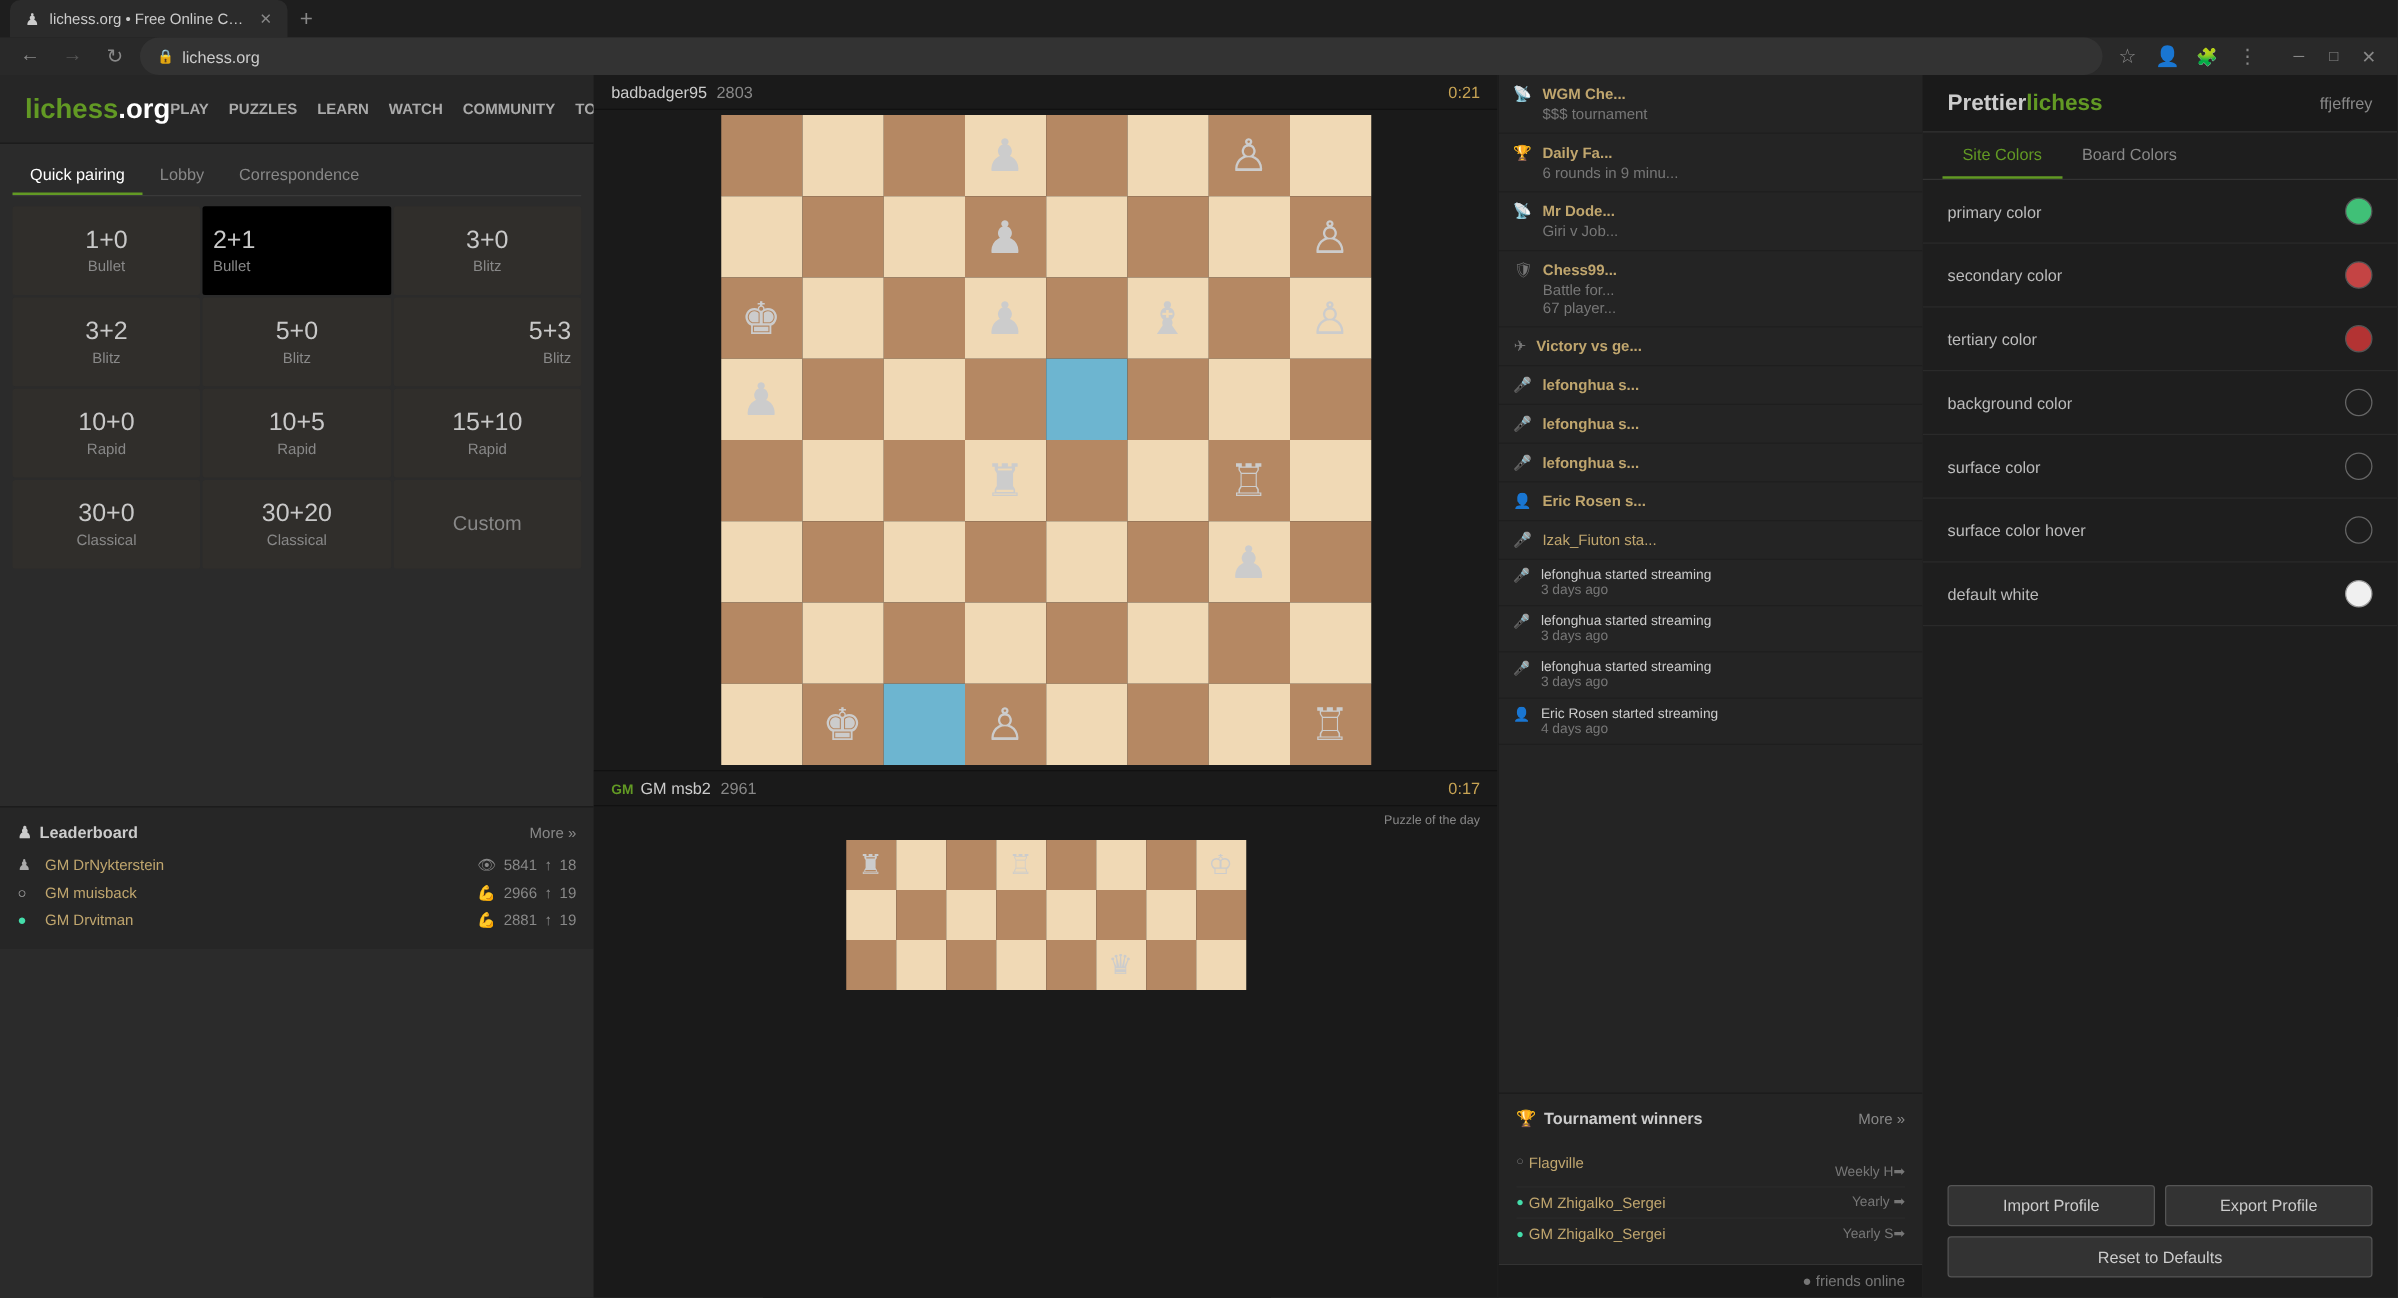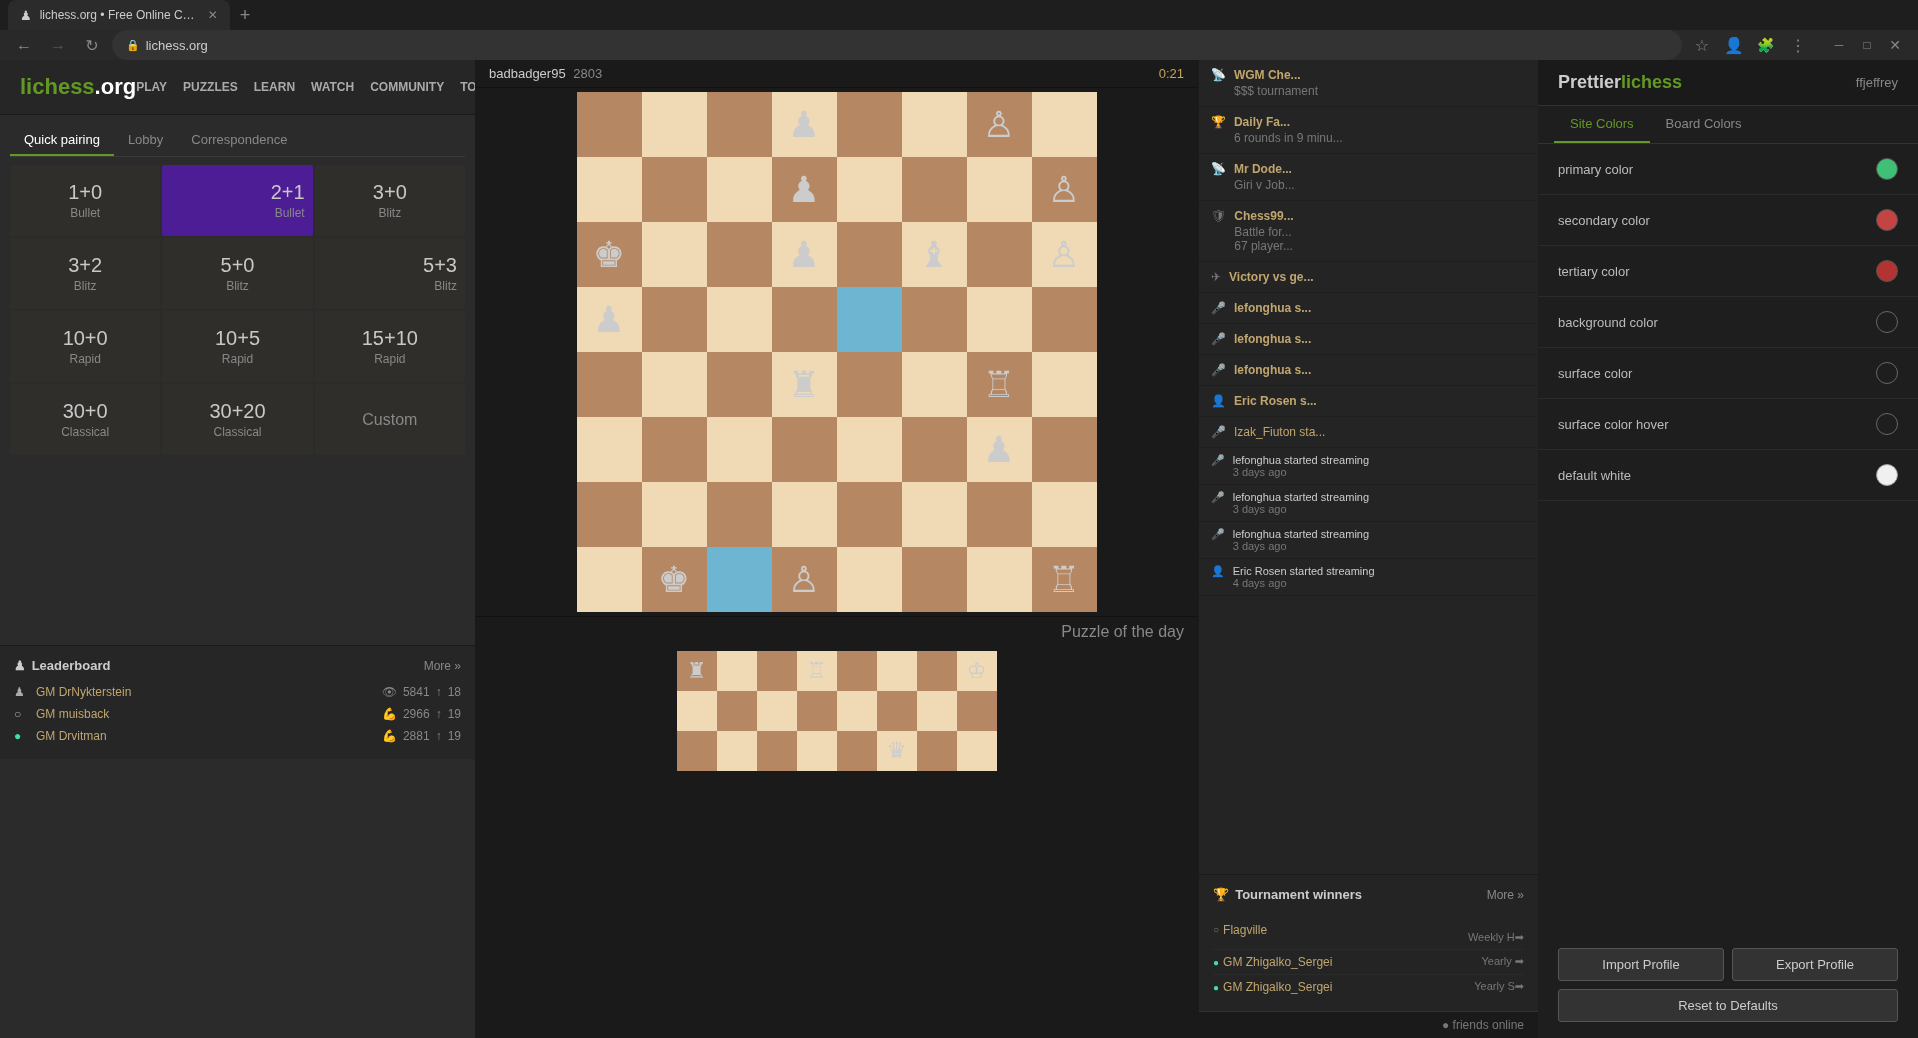--- a/index.html
+++ b/index.html
@@ -63,21 +63,21 @@
       <div style="display:flex; border-bottom:1px solid #3a3a3a; margin-bottom:8px;">
         <div style="padding:7px 14px; font-size:13px; color:#fff; cursor:pointer; border-bottom:2px solid #629924;">Quick pairing</div>
         <div style="padding:7px 14px; font-size:13px; color:#888; cursor:pointer; border-bottom:2px solid transparent;">Lobby</div>
         <div style="padding:7px 14px; font-size:13px; color:#888; cursor:pointer; border-bottom:2px solid transparent;">Correspondence</div>
       </div>
       <div style="display:grid; grid-template-columns:1fr 1fr 1fr; gap:2px;">
         <div style="background:#302e2b; padding:16px 8px; text-align:center; cursor:pointer; border-radius:2px;">
           <div style="font-size:20px; color:#c8c8c8; font-weight:300;">1+0</div>
           <div style="font-size:12px; color:#888; margin-top:2px;">Bullet</div>
         </div>
-        <div style="background:#4c1d95; padding:16px 8px; text-align:right; cursor:pointer; border-radius:2px;">
+        <div style="background:#000000; padding:16px 8px; text-align:left; cursor:pointer; border-radius:2px;">
           <div style="font-size:20px; color:#c8c8c8; font-weight:300;">2+1</div>
           <div style="font-size:12px; color:#888; margin-top:2px;">Bullet</div>
         </div>
         <div style="background:#302e2b; padding:16px 8px; text-align:center; cursor:pointer; border-radius:2px;">
           <div style="font-size:20px; color:#c8c8c8; font-weight:300;">3+0</div>
           <div style="font-size:12px; color:#888; margin-top:2px;">Blitz</div>
         </div>
         <div style="background:#302e2b; padding:16px 8px; text-align:center; cursor:pointer; border-radius:2px;">
           <div style="font-size:20px; color:#c8c8c8; font-weight:300;">3+2</div>
           <div style="font-size:12px; color:#888; margin-top:2px;">Blitz</div>
@@ -231,22 +231,30 @@
         <div style="width:65px;height:65px;background:#b58863;display:flex;align-items:center;justify-content:center;font-size:36px;">♚</div>
         <div style="width:65px;height:65px;background:#6db5d0;display:flex;align-items:center;justify-content:center;font-size:36px;"></div>
         <div style="width:65px;height:65px;background:#b58863;display:flex;align-items:center;justify-content:center;font-size:36px;">♙</div>
         <div style="width:65px;height:65px;background:#f0d9b5;display:flex;align-items:center;justify-content:center;font-size:36px;"></div>
         <div style="width:65px;height:65px;background:#b58863;display:flex;align-items:center;justify-content:center;font-size:36px;"></div>
         <div style="width:65px;height:65px;background:#f0d9b5;display:flex;align-items:center;justify-content:center;font-size:36px;"></div>
         <div style="width:65px;height:65px;background:#b58863;display:flex;align-items:center;justify-content:center;font-size:36px;">♖</div>
       </div>
     </div>
 
-
-    <div style="background:#1a1a1a; padding:6px 14px; font-size:16px; color:#888; text-align:right; border-top:1px solid #111;">
+    <div style="background:#1a1a1a; padding:6px 14px; display:flex; justify-content:space-between; align-items:center; border-top:1px solid #111;">
+      <span style="font-size:13px; color:#ccc;">
+        <span style="color:#629924; font-weight:700; font-size:11px; margin-right:2px;">GM</span>
+        <span>GM msb2</span>
+        <span style="color:#888; margin-left:4px;">2961</span>
+      </span>
+      <span style="font-size:13px; color:#c8a454;">0:17</span>
+    </div>
+
+    <div style="background:#1a1a1a; padding:6px 14px; font-size:10px; color:#888; text-align:right; border-top:1px solid #111;">
       <span>Puzzle of the day</span>
     </div>
 
     <div style="display:flex; justify-content:center; background:#1a1a1a; padding:4px 0; flex:1; overflow:hidden;">
       <div style="display:grid; grid-template-columns:repeat(8,40px); grid-template-rows:repeat(3,40px); align-content:start;">
 
         <div style="width:40px;height:40px;background:#b58863;display:flex;align-items:center;justify-content:center;font-size:22px;">♜</div>
         <div style="width:40px;height:40px;background:#f0d9b5;display:flex;align-items:center;justify-content:center;font-size:22px;"></div>
         <div style="width:40px;height:40px;background:#b58863;display:flex;align-items:center;justify-content:center;font-size:22px;"></div>
         <div style="width:40px;height:40px;background:#f0d9b5;display:flex;align-items:center;justify-content:center;font-size:22px;">♖</div>

